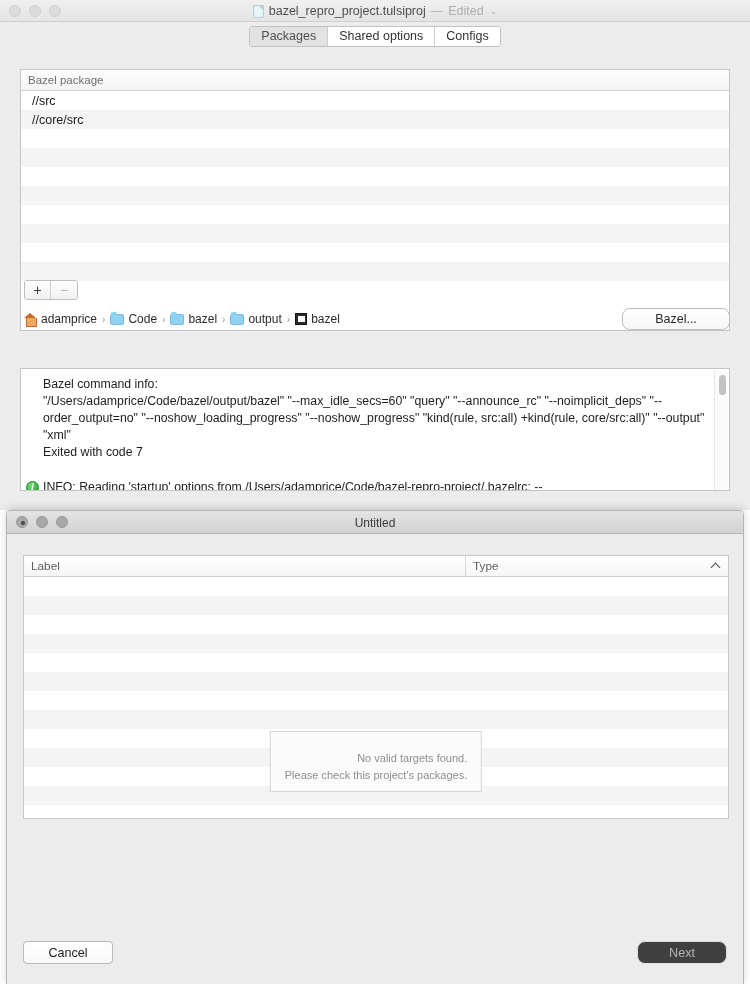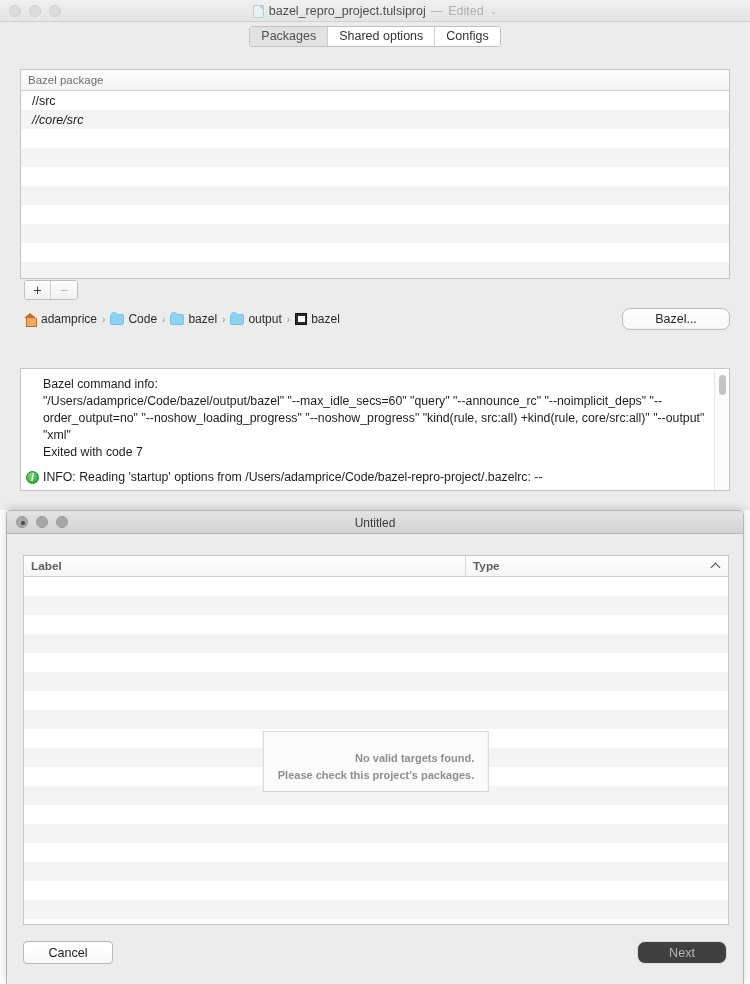--- a/index.html
+++ b/index.html
@@ -105,21 +105,21 @@
   .seg:last-child { border-right: none; }
   .seg.selected {
     background: #e2e2e2;
     color: #4f4f4f;
   }
 
   
   .pkg-wrap {
     position: absolute;
     left: 20px; top: 69px;
-    width: 710px; height: 210px;
+    width: 710px; height: 262px;
     background: #ffffff;
     border: 1px solid #c4c4c4;
     overflow: hidden;
   }
   .pkg-header {
     height: 21px;
     background: linear-gradient(to bottom, #fdfdfd, #f4f4f4);
     border-bottom: 1px solid #cfcfcf;
     display: flex;
     align-items: center;
@@ -130,21 +130,21 @@
   .pkg-rows { position: relative; }
   .pkg-row {
     height: 19px;
     display: flex;
     align-items: center;
     padding-left: 11px;
     font-size: 12.5px;
     color: #1a1a1a;
   }
   .pkg-row.odd { background: #ffffff; }
-  .pkg-row.even { background: #f4f4f4; font-style: italic; }
+  .pkg-row.even { background: #f4f4f4; }
 
   
   .addremove {
     position: absolute;
     left: 24px; top: 280px;
     display: flex;
     height: 20px;
     border: 1px solid #bebebe;
     border-radius: 3px;
     overflow: hidden;
@@ -249,21 +249,21 @@
   .console-inner {
     padding: 7px 22px 0 22px;
     font-size: 12.3px;
     line-height: 17px;
     color: #1d1d1d;
     word-break: break-word;
   }
   .console-line { white-space: pre-wrap; }
   .console-entry {
     position: relative;
-    margin-top: 8px;
+    margin-top: 18px;
   }
   .info-icon {
     position: absolute;
     left: -17px; top: 2px;
     width: 13px; height: 13px;
     border-radius: 50%;
     background: radial-gradient(circle at 35% 30%, #7ed97e, #1d9b2a);
     border: 0.5px solid #178a22;
   }
   .info-icon::after {
@@ -333,25 +333,24 @@
     align-items: center;
     justify-content: center;
     font-size: 12px;
     color: #3a3a3a;
   }
 
   
   .tgt-wrap {
     position: absolute;
     left: 16px; top: 44px;
-    width: 706px; height: 370px;
+    width: 706px; height: 264px;
     background: #ffffff;
     border: 1px solid #c7c7c7;
     overflow: hidden;
-    font-weight: bold;
   }
   .tgt-header {
     height: 21px;
     background: linear-gradient(to bottom, #fefefe, #f6f6f6);
     border-bottom: 1px solid #d0d0d0;
     display: flex;
     align-items: center;
     font-size: 11.8px;
     color: #5e5e5e;
     position: relative;

